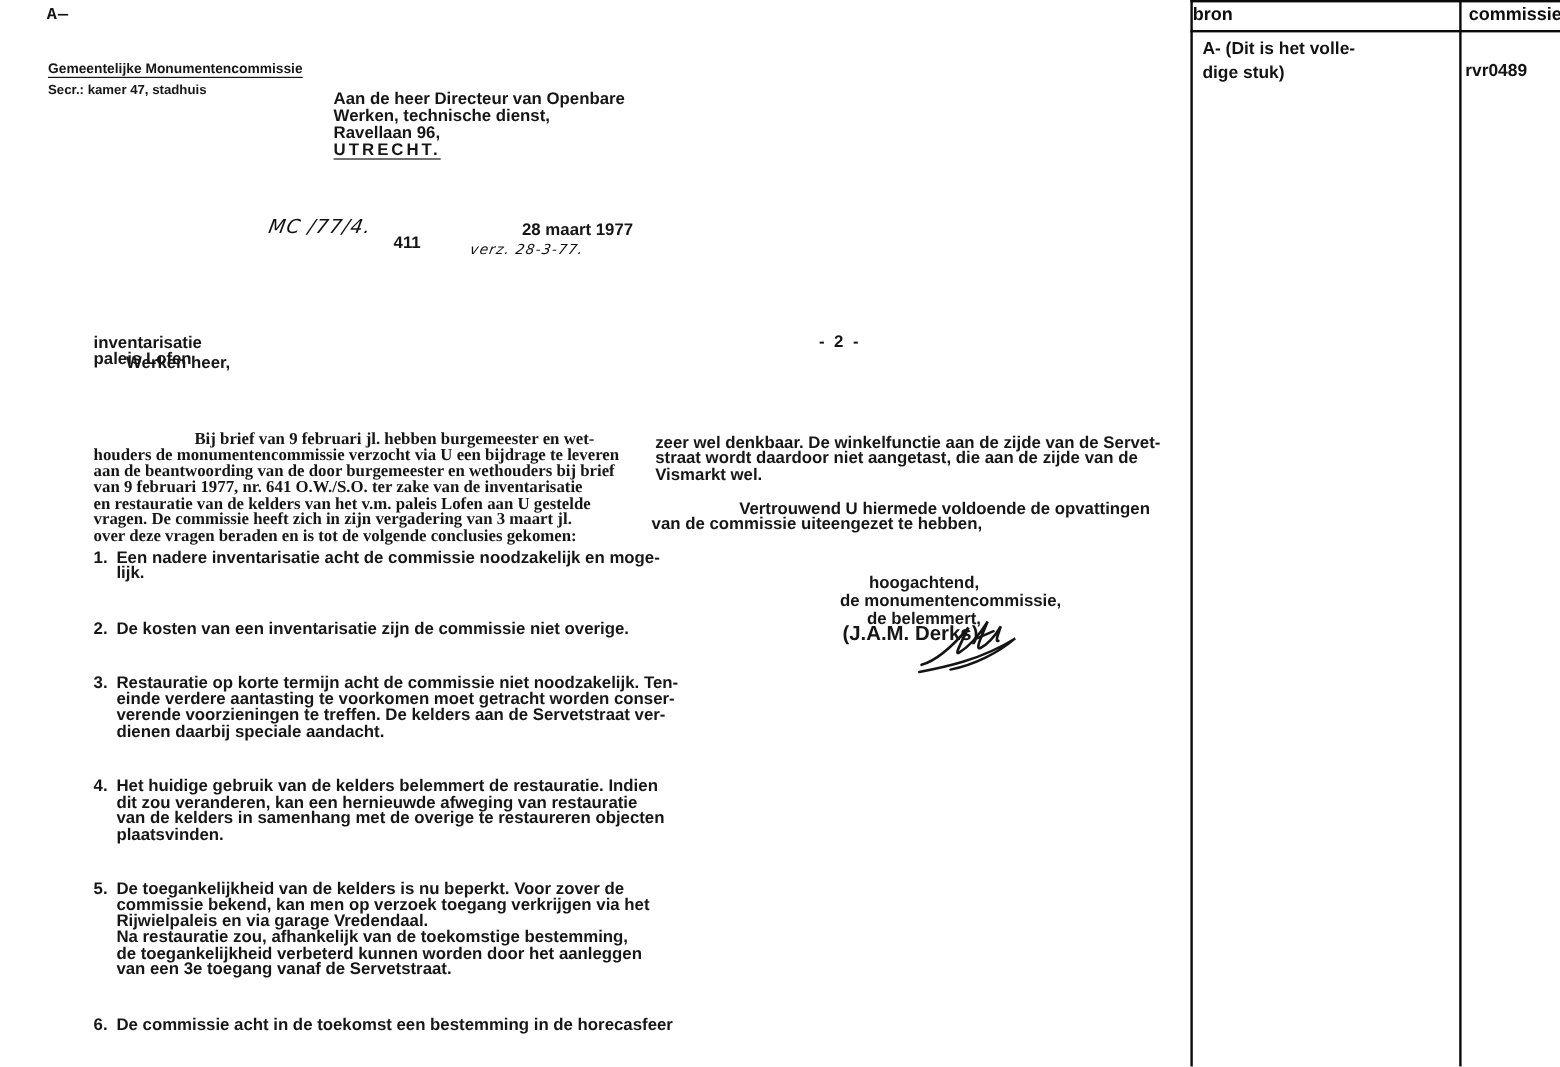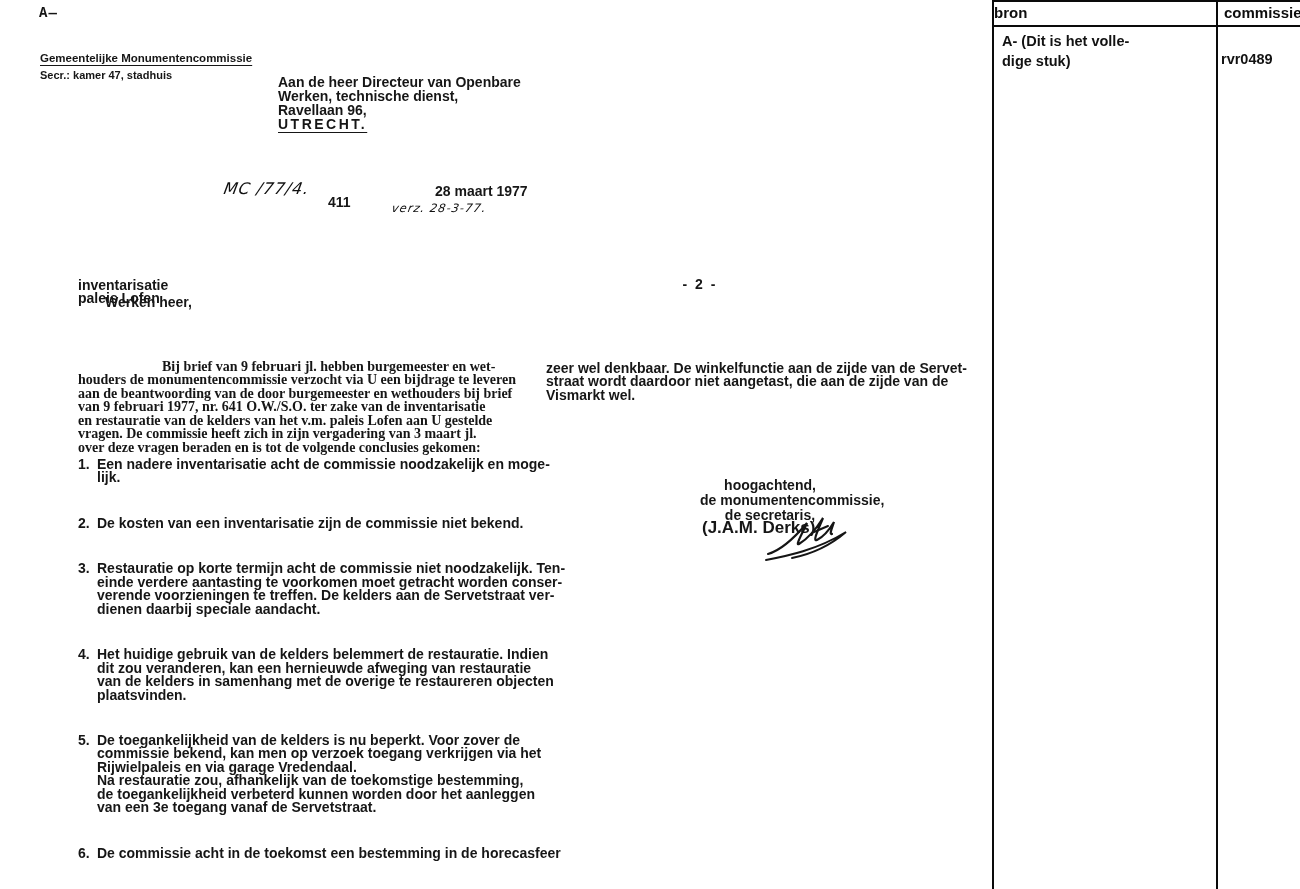--- a/index.html
+++ b/index.html
@@ -94,21 +94,21 @@
 over deze vragen beraden en is tot de volgende conclusies gekomen:</div>
 
   <div class="abs t list">
     <div class="item">
       <span class="num">1.</span>
       <div class="pre">Een nadere inventarisatie acht de commissie noodzakelijk en moge-
 lijk.</div>
     </div>
     <div class="item">
       <span class="num">2.</span>
-      <div class="pre">De kosten van een inventarisatie zijn de commissie niet bekend.</div>
+      <div class="pre">De kosten van een inventarisatie zijn de commissie niet overige.</div>
     </div>
     <div class="item">
       <span class="num">3.</span>
       <div class="pre">Restauratie op korte termijn acht de commissie niet noodzakelijk. Ten-
 einde verdere aantasting te voorkomen moet getracht worden conser-
 verende voorzieningen te treffen. De kelders aan de Servetstraat ver-
 dienen daarbij speciale aandacht.</div>
     </div>
     <div class="item">
       <span class="num">4.</span>
@@ -128,24 +128,26 @@
     </div>
     <div class="item">
       <span class="num">6.</span>
       <div class="pre">De commissie acht in de toekomst een bestemming in de horecasfeer</div>
     </div>
   </div>
 
   <div class="abs t pre col2-para1">zeer wel denkbaar. De winkelfunctie aan de zijde van de Servet-
 straat wordt daardoor niet aangetast, die aan de zijde van de
 Vismarkt wel.</div>
+  <div class="abs t pre col2-para2">Vertrouwend U hiermede voldoende de opvattingen
+van de commissie uiteengezet te hebben,</div>
 
   <div class="abs t pre closing">hoogachtend,
 de monumentencommissie,
-de secretaris,</div>
+de belemmert,</div>
   <div class="abs t sig-name">(J.A.M. Derks)</div>
   <svg class="abs sig-svg" width="95" height="56" viewBox="0 0 95 56">
     <path d="M6 44 C 20 40, 34 26, 45 13 C 40 24, 33 36, 37 34 C 47 28, 56 16, 61 8 C 57 18, 50 32, 55 30 C 63 26, 69 17, 72 12 C 70 18, 67 25, 70 24" stroke="#151515" fill="none" stroke-width="2.2" stroke-linecap="round"></path>
     <path d="M4 50 C 25 46, 55 40, 84 22 C 70 34, 50 44, 30 48" stroke="#151515" fill="none" stroke-width="2" stroke-linecap="round"></path>
     <path d="M52 22 l 14 -6" stroke="#151515" fill="none" stroke-width="2" stroke-linecap="round"></path>
   </svg>
 
   <div class="abs hline top"></div>
   <div class="abs vline v1"></div>
   <div class="abs vline v2"></div>

